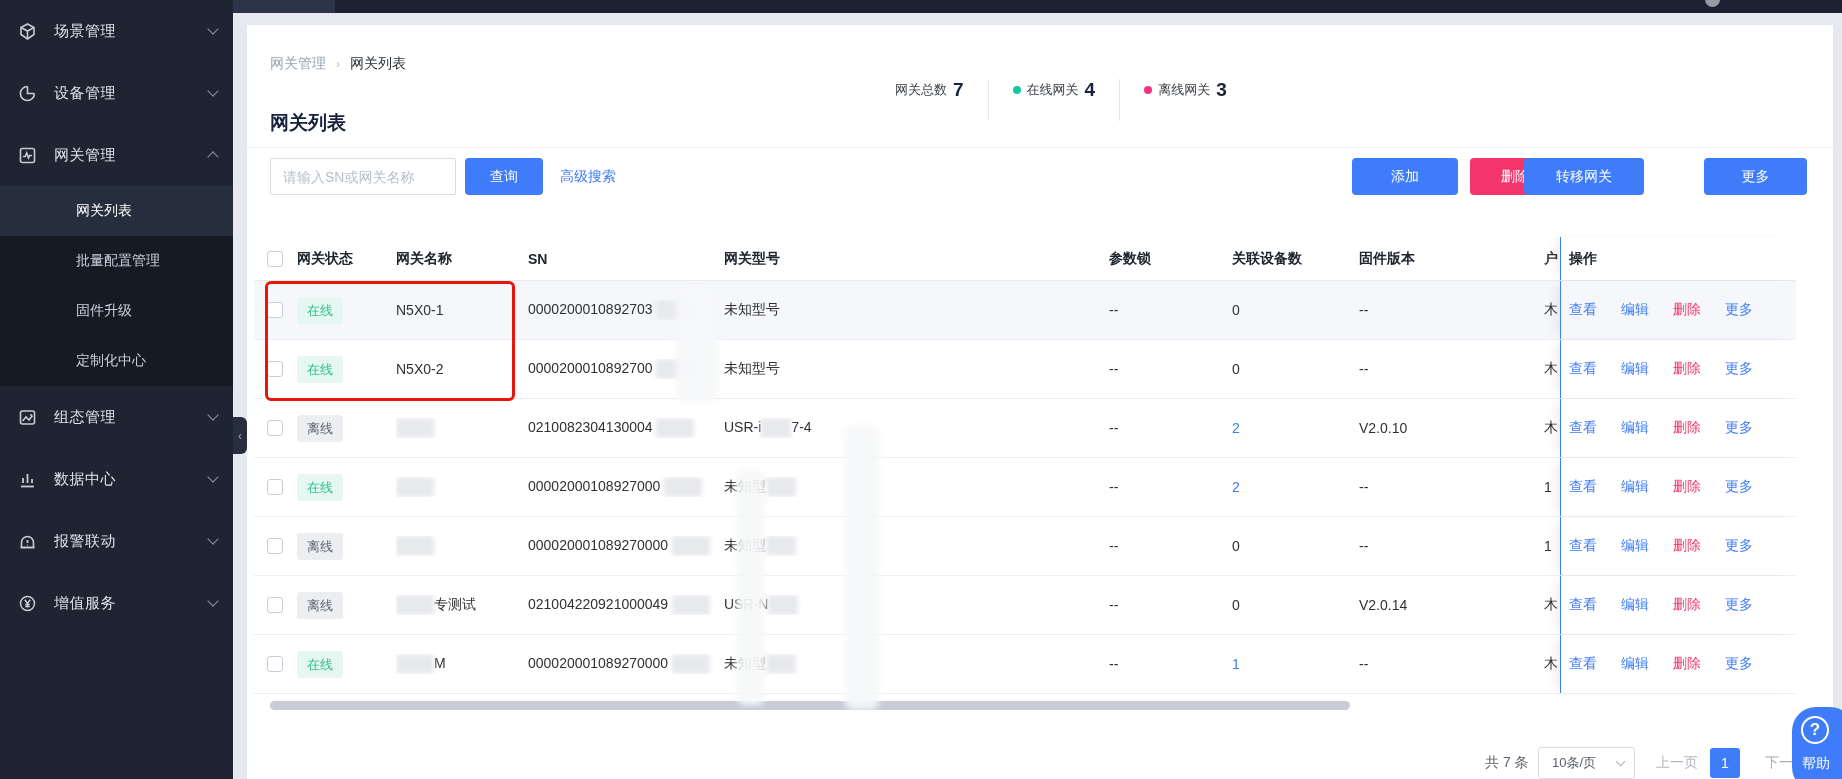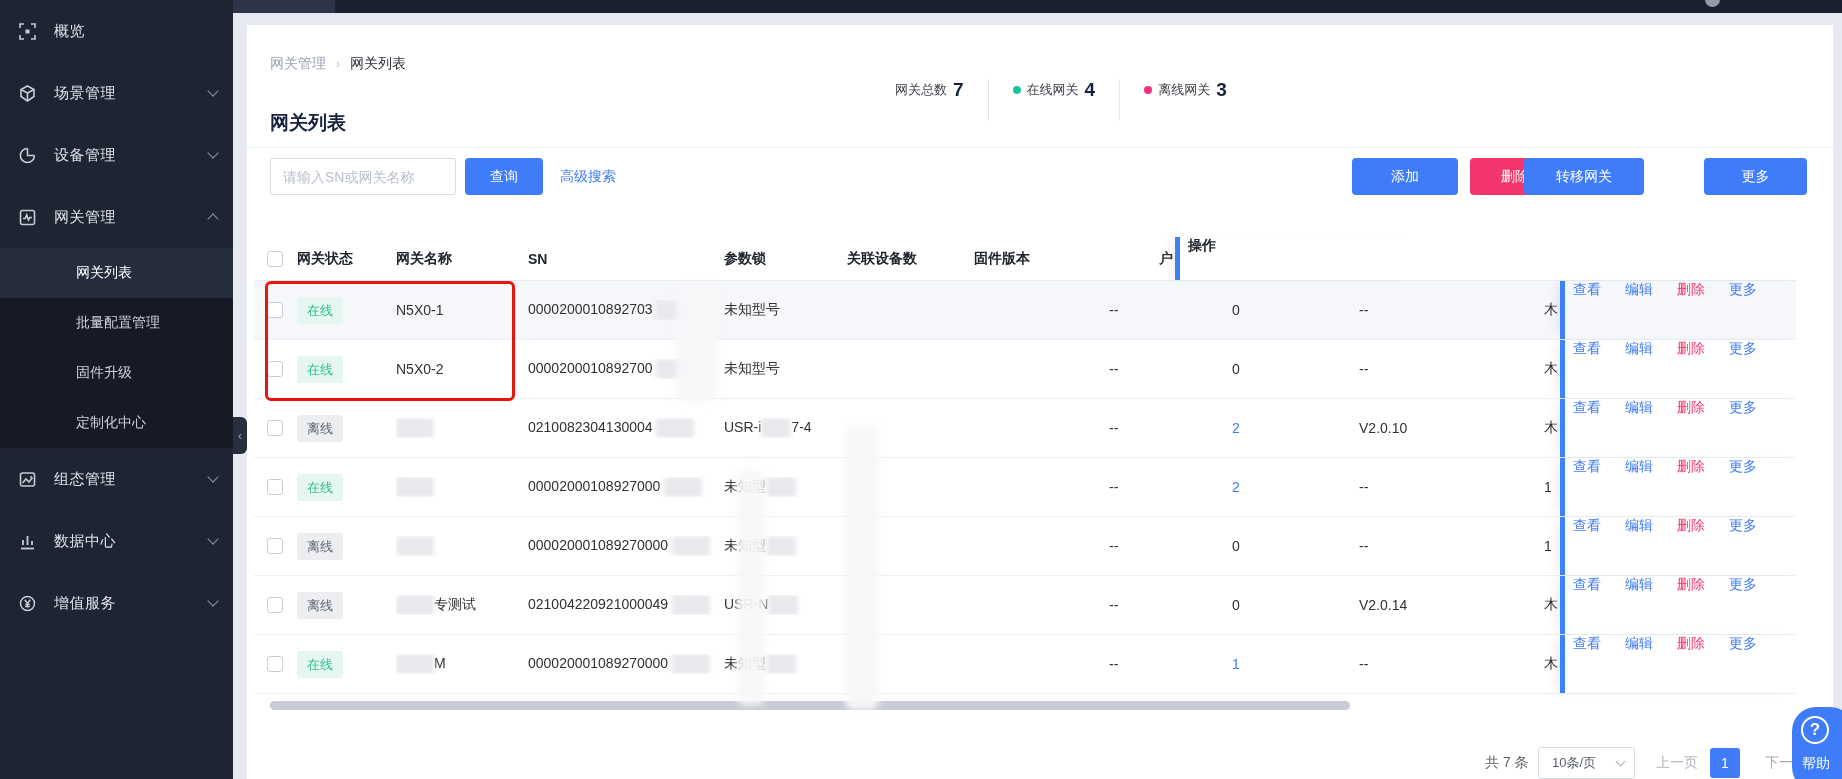--- a/index.html
+++ b/index.html
@@ -67,21 +67,21 @@
   .c { flex:none; overflow:hidden; white-space:nowrap; }
   .c-cb { width:43px; padding-left:13px; }
   .c-status { width:99px; }
   .c-name { width:132px; }
   .c-sn { width:196px; }
   .c-model { width:385px; }
   .c-param { width:123px; }
   .c-dev { width:127px; }
   .c-fw { width:185px; }
   .c-sliver { width:16px; color:#303133; }
-  .c-op { width:236px; background:#fff; align-self:stretch; display:flex; align-items:flex-start; gap:24px; padding-left:8px; border-left:5px solid #3b82f6; box-shadow:-8px 0 10px -4px rgba(20,30,50,.07); }
+  .c-op { width:236px; background:#fff; align-self:stretch; display:flex; align-items:center; gap:24px; padding-left:8px; border-left:1px solid #3b82f6; box-shadow:-8px 0 10px -4px rgba(20,30,50,.07); }
   .op-link { font-size:14px; color:#3e7cfa; cursor:pointer; }
   .op-link.danger { color:#f3356b; }
   .checkbox { width:16px; height:16px; border:1px solid #c9cdd6; border-radius:3px; background:#fff; cursor:pointer; }
   .badge { display:inline-block; width:46px; height:27px; line-height:27px; text-align:center; border-radius:3px; font-size:13px; }
   .badge.online { background:#e6f7f1; color:#2fc191; }
   .badge.offline { background:#eceef2; color:#5f6670; }
   .dev-link { color:#3e7cfa; cursor:pointer; }
   .blob { display:inline-block; width:38px; height:20px; background:#e8e9ed; border-radius:2px; vertical-align:middle; filter:blur(2px); }
   .blob.sm { width:30px; }
 
@@ -116,29 +116,20 @@
 
   <div class="topbar">
     <div class="topbar-tab"></div>
     <div class="topbar-avatar"></div>
   </div>
 
   <div class="sidebar">
     <div class="nav-item">
       <span class="nav-icon">
         <svg viewBox="0 0 19 19" fill="none" stroke="#c6cbd4" stroke-width="1.6">
-            <path d="M2 6V2h4M13 2h4v4M17 13v4h-4M6 17H2v-4"></path>
-            <rect x="7.5" y="7.5" width="4" height="4" fill="#c6cbd4" stroke="none"></rect>
-          </svg>
-      </span>
-      <span class="lbl">概览</span>
-    </div>
-    <div class="nav-item">
-      <span class="nav-icon">
-        <svg viewBox="0 0 19 19" fill="none" stroke="#c6cbd4" stroke-width="1.6">
             <path d="M9.5 2l6.5 3.5v7L9.5 17 3 12.5v-7z"></path>
             <path d="M3 5.5l6.5 3.5L16 5.5M9.5 9v8"></path>
           </svg>
       </span>
       <span class="lbl">场景管理</span>
       <span class="chev"></span>
     </div>
     <div class="nav-item">
       <span class="nav-icon">
         <svg viewBox="0 0 19 19" fill="none" stroke="#c6cbd4" stroke-width="1.6">
@@ -187,20 +178,32 @@
       <span class="chev"></span>
     </div>
     <div class="nav-item">
       <span class="nav-icon">
         <svg viewBox="0 0 19 19" fill="none" stroke="#c6cbd4" stroke-width="1.8">
             <path d="M5 13V8M9.5 13V4M14 13V9"></path>
             <path d="M3 16.5h13"></path>
           </svg>
       </span>
       <span class="lbl">数据中心</span>
+      <span class="chev"></span>
+    </div>
+    <div class="nav-item">
+      <span class="nav-icon">
+        <svg viewBox="0 0 19 19" fill="none" stroke="#c6cbd4" stroke-width="1.6">
+            <path d="M3.5 15.5v-5a6 6 0 0 1 12 0v5z"></path>
+            <path d="M2.5 15.5h14"></path>
+            <path d="M9.5 8v3" stroke-width="1.8"></path>
+            <circle cx="9.5" cy="13" r=".6" fill="#c6cbd4" stroke="none"></circle>
+          </svg>
+      </span>
+      <span class="lbl">报警联动</span>
       <span class="chev"></span>
     </div>
     <div class="nav-item">
       <span class="nav-icon">
         <svg viewBox="0 0 19 19" fill="none" stroke="#c6cbd4" stroke-width="1.5">
             <circle cx="9.5" cy="9.5" r="7"></circle>
             <path d="M6.8 5.8l2.7 3.7 2.7-3.7M9.5 9.5v4M7.2 10.5h4.6M7.2 12.5h4.6"></path>
           </svg>
       </span>
       <span class="lbl">增值服务</span>
@@ -258,20 +261,21 @@
       <button class="btn primary btn-more">更多</button>
 
       <div class="table">
         <div class="tr head">
           <div class="c c-cb">
               <div class="checkbox"></div>
             </div>
           <div class="c c-status">网关状态</div>
           <div class="c c-name">网关名称</div>
           <div class="c c-sn">SN</div>
+          <div class="c c-model">网关型号</div>
           <div class="c c-param">参数锁</div>
           <div class="c c-dev">关联设备数</div>
           <div class="c c-fw">固件版本</div>
           <div class="c c-sliver">户</div>
           <div class="c c-op">
               <span>操作</span>
             </div>
         </div>
         <div>
             <div class="tr hl">

